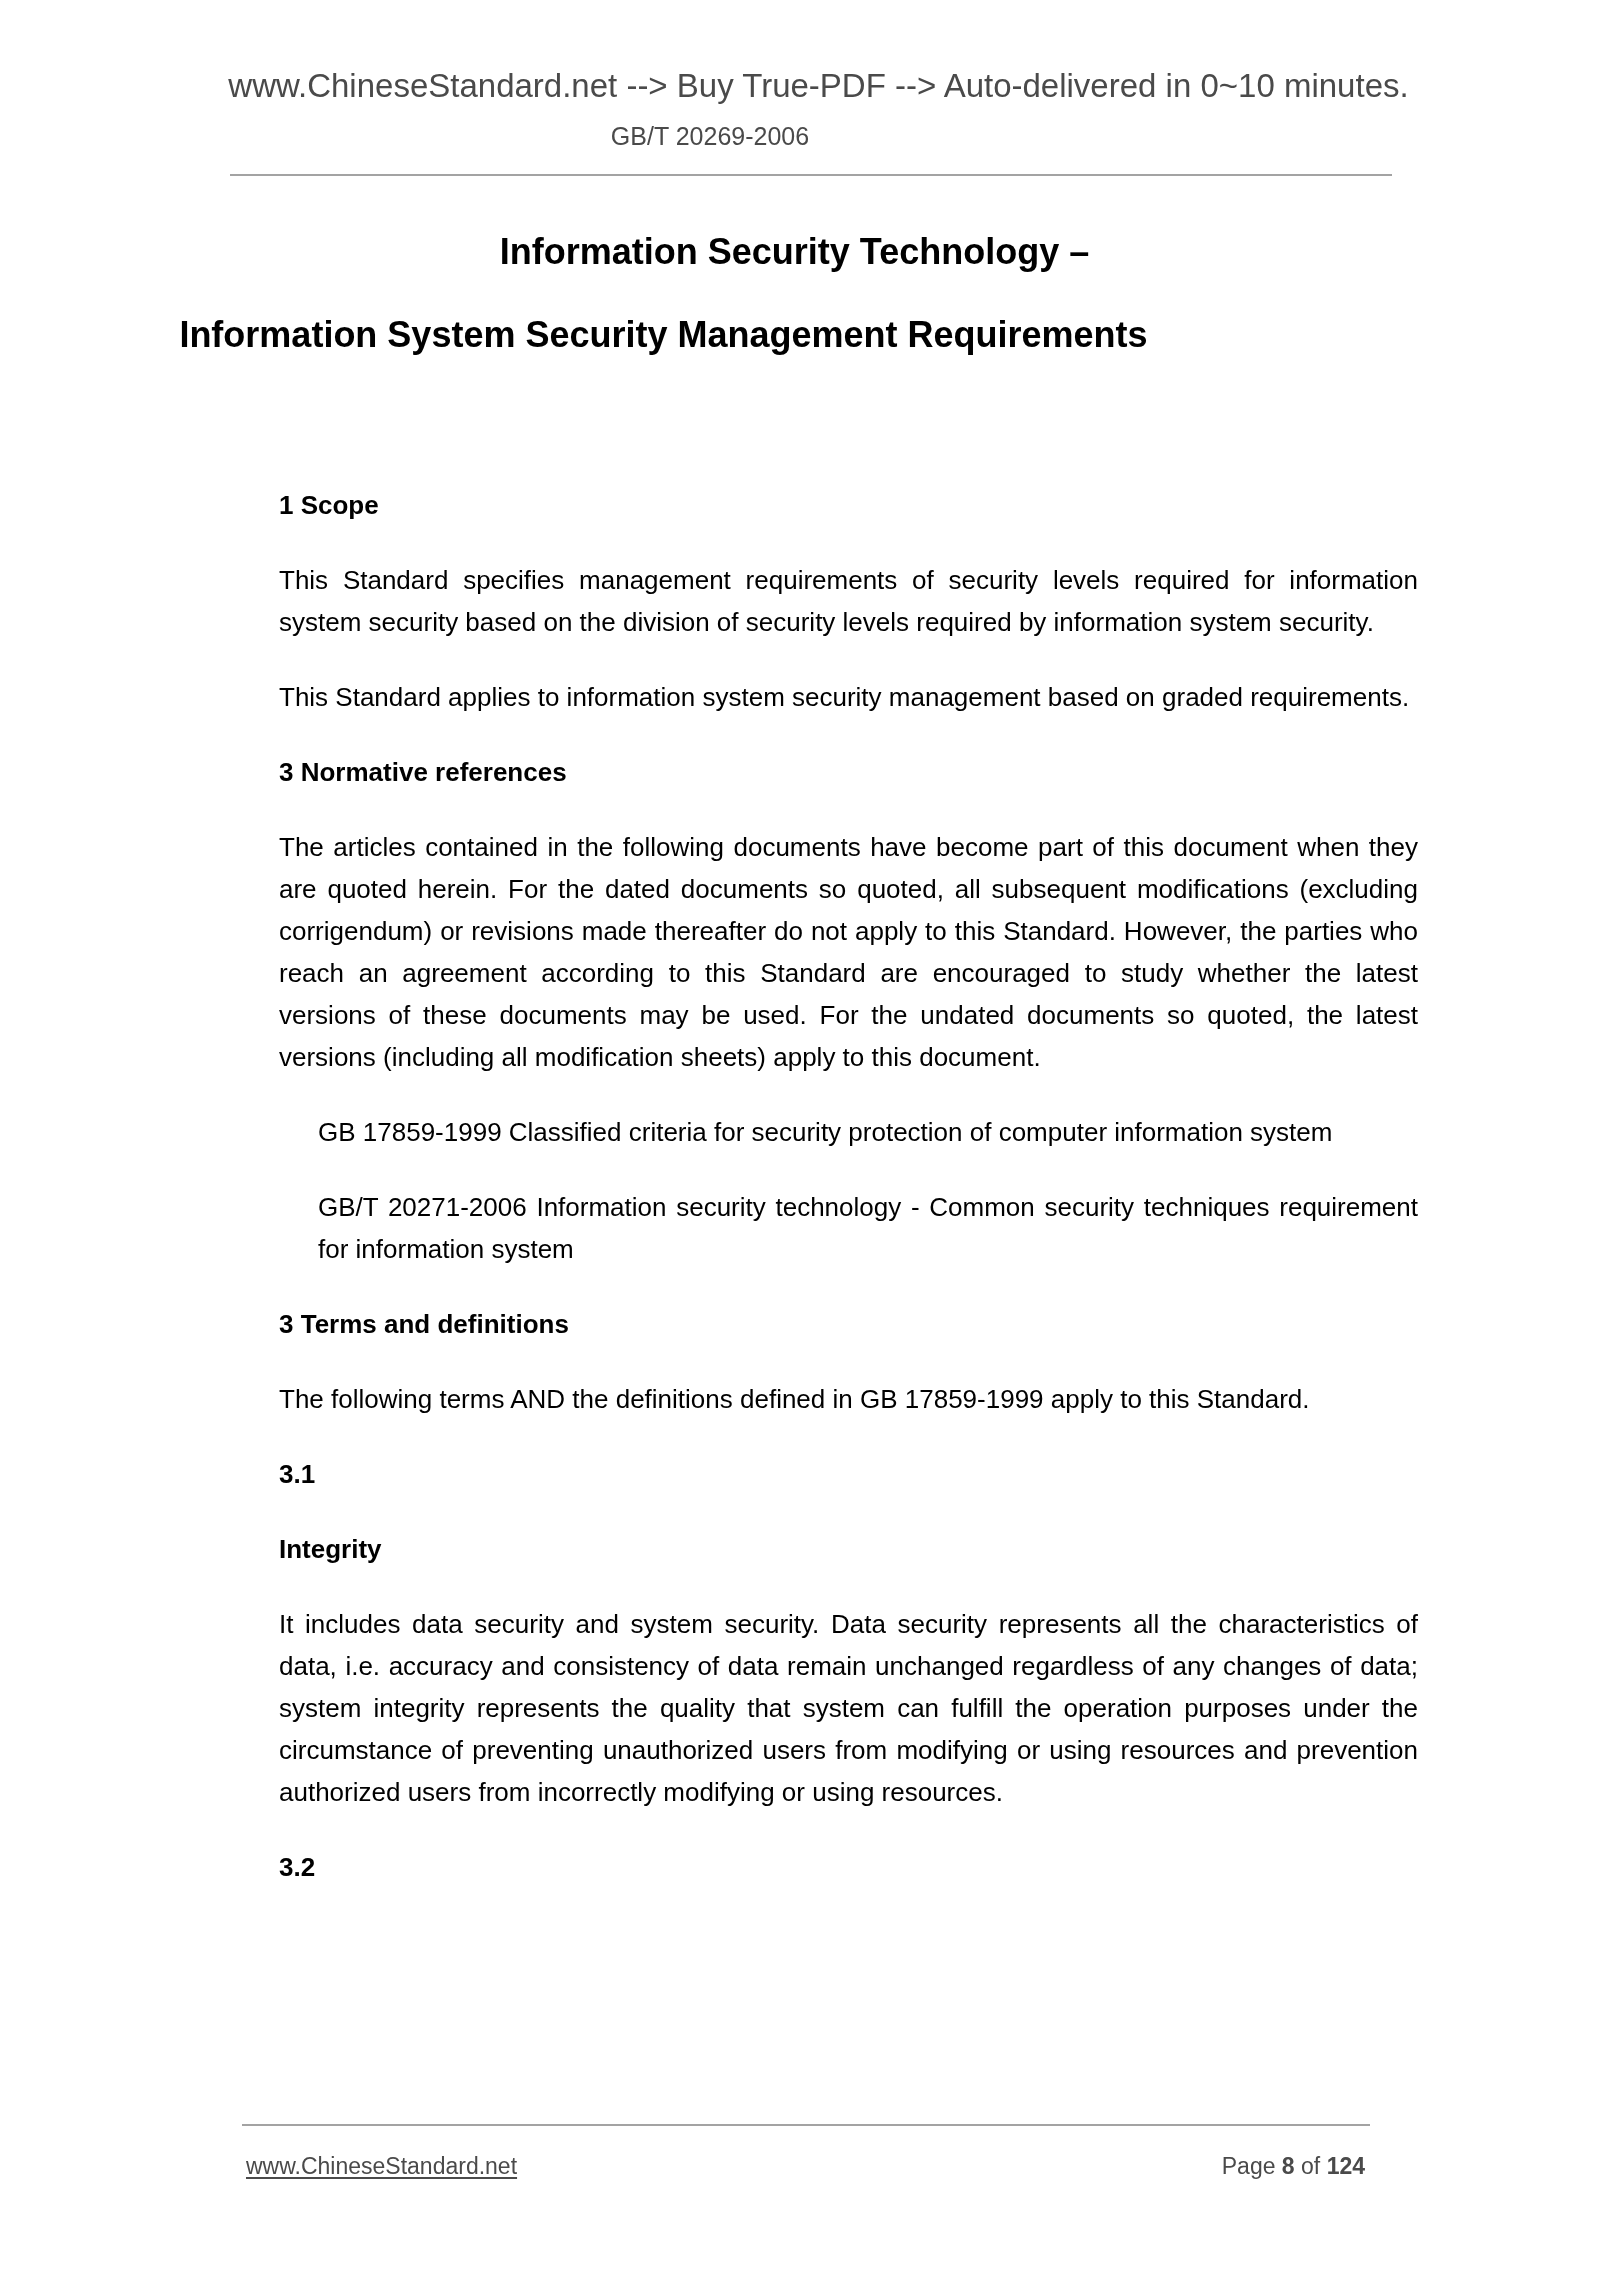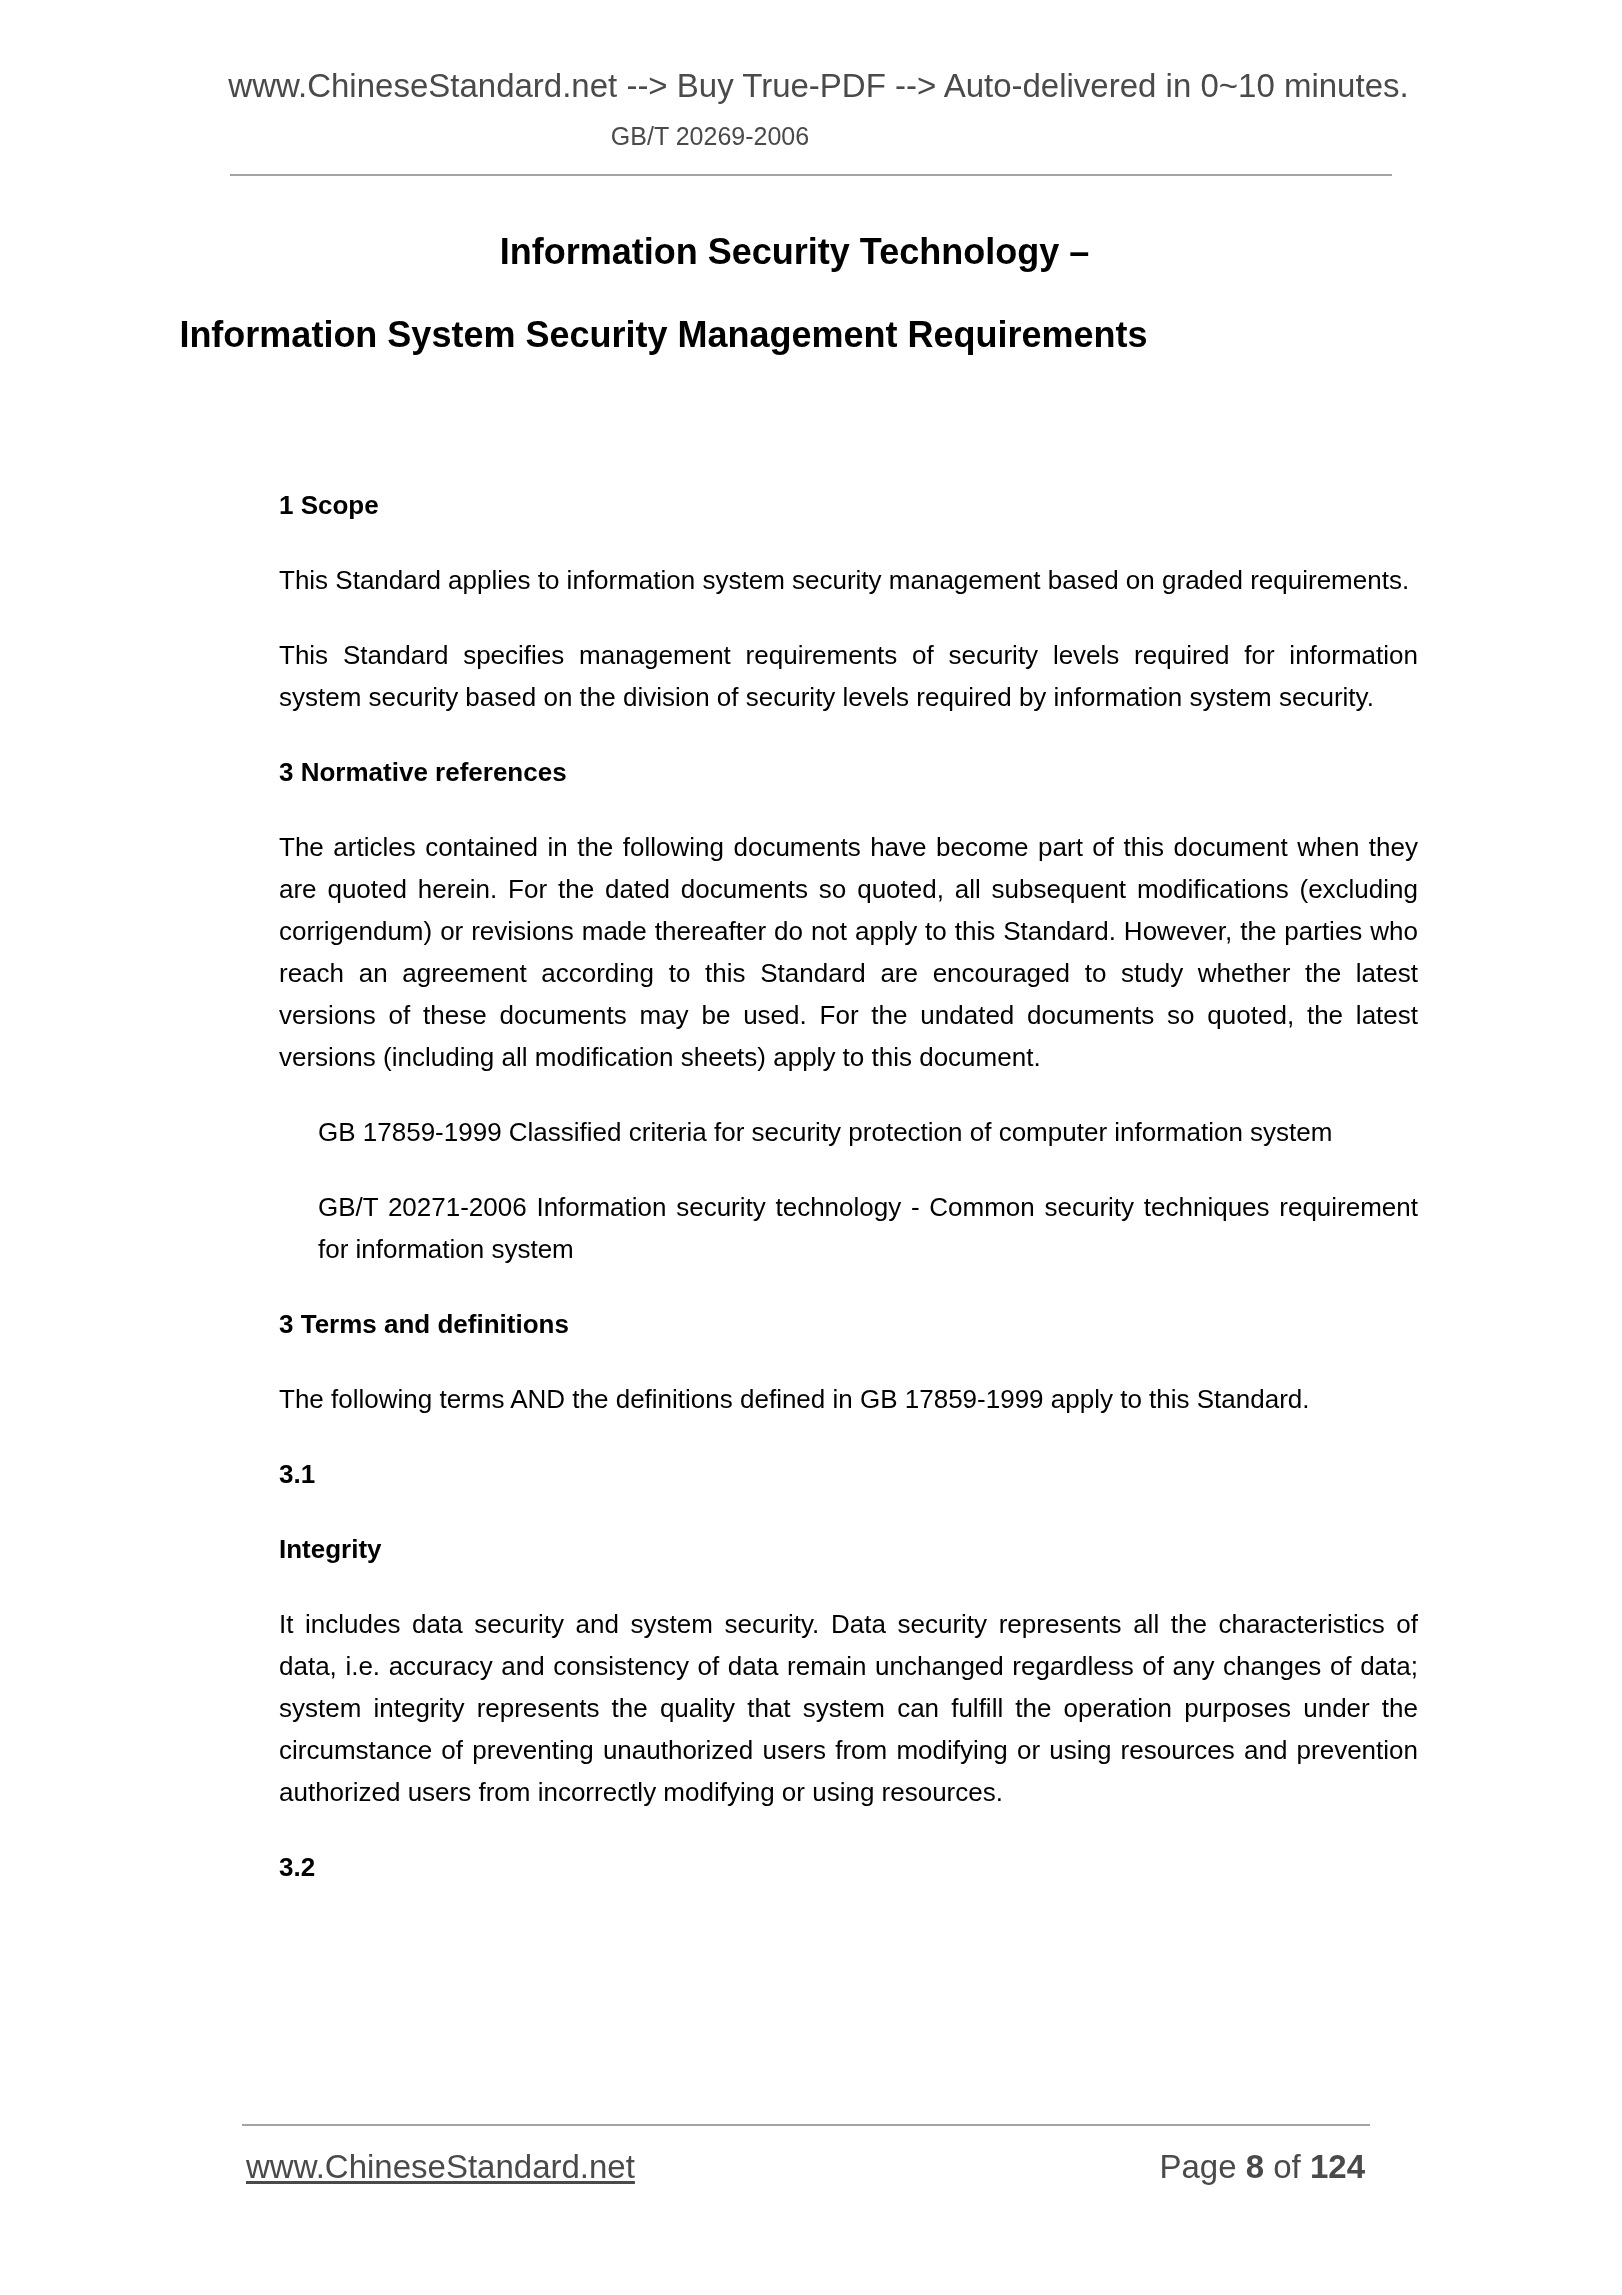--- a/index.html
+++ b/index.html
@@ -104,21 +104,21 @@
       width: 1128px;
       height: 1.7px;
       background: #a3a3a3;
     }
     .footer {
       position: absolute;
       left: 246px;
       top: 2150px;
       width: 1119px;
       height: 33px;
-      font-size: 33px;
+      font-size: 23px;
       line-height: 33px;
       color: #4a4a4a;
     }
     .footer-link {
       position: absolute;
       left: 0;
       top: 0;
       color: #4a4a4a;
       text-decoration: underline;
       text-underline-offset: 3.3px;
@@ -144,22 +144,22 @@
 <div class="header-rule"></div>
 
 <div class="title-block">
   <div class="title-line-1">Information Security Technology –</div>
   <div class="title-line-2">Information System Security Management Requirements</div>
 </div>
 
 <main class="content">
   <section>
     <h2>1 Scope</h2>
+    <p>This Standard specifies management requirements of security levels required for information system security based on the division of security levels required by information system security.</p>
     <p>This Standard applies to information system security management based on graded requirements.</p>
-    <p>This Standard specifies management requirements of security levels required for information system security based on the division of security levels required by information system security.</p>
   </section>
 
   <section>
     <h2>3 Normative references</h2>
     <p>The articles contained in the following documents have become part of this document when they are quoted herein. For the dated documents so quoted, all subsequent modifications (excluding corrigendum) or revisions made thereafter do not apply to this Standard. However, the parties who reach an agreement according to this Standard are encouraged to study whether the latest versions of these documents may be used. For the undated documents so quoted, the latest versions (including all modification sheets) apply to this document.</p>
     <p class="ref">GB 17859-1999 Classified criteria for security protection of computer information system</p>
     <p class="ref">GB/T 20271-2006 Information security technology - Common security techniques requirement for information system</p>
   </section>
 
   <section>

